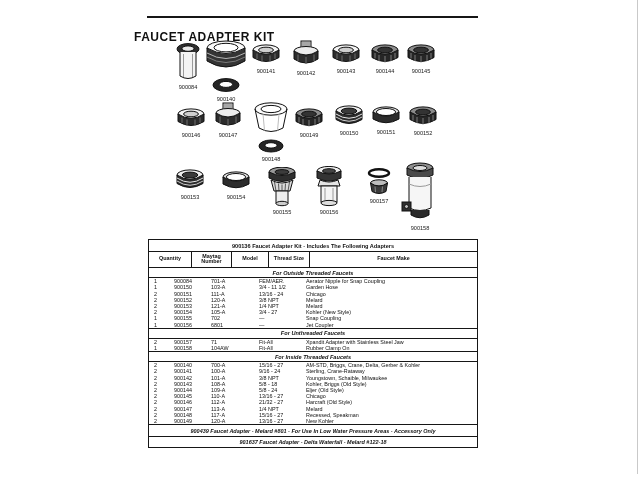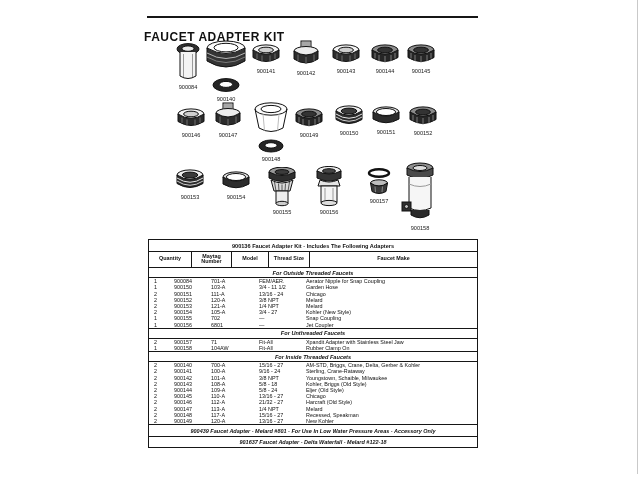--- a/index.html
+++ b/index.html
@@ -5,21 +5,21 @@
   html,body { margin:0; padding:0; }
   body {
     width:640px; height:480px; position:relative; overflow:hidden;
     background:#ffffff; color:#111;
     font-family:"Liberation Sans", sans-serif;
     -webkit-font-smoothing:antialiased;
   }
   .scan-edge { position:absolute; right:2px; top:0; width:1px; height:474px; background:#c9c9c9; }
 
   .rule-top { position:absolute; left:147px; top:16px; width:331px; height:2px; background:#161616; }
-  .page-title { position:absolute; left:144px; top:22px; font-size:12px; font-weight:bold; letter-spacing:.5px; }
+  .page-title { position:absolute; left:134px; top:22px; font-size:12px; font-weight:bold; letter-spacing:.5px; }
 
   
   figure.part { position:absolute; margin:0; display:flex; flex-direction:column; align-items:center; }
   figure.part figcaption { font-size:5.6px; margin-top:1.5px; color:#1a1a1a; white-space:nowrap; }
   figure.part svg { display:block; }
 
   
   .tbl { position:absolute; left:148px; top:239px; width:330px; border:1.2px solid #161616; background:#fff; box-sizing:border-box; }
   .tbl-title { text-align:center; font-weight:bold; font-size:5.6px; padding:2.5px 0 2px 0; border-bottom:1px solid #161616; }
   .tbl-head { display:grid; grid-template-columns:43px 40px 37px 41px 1fr; }

